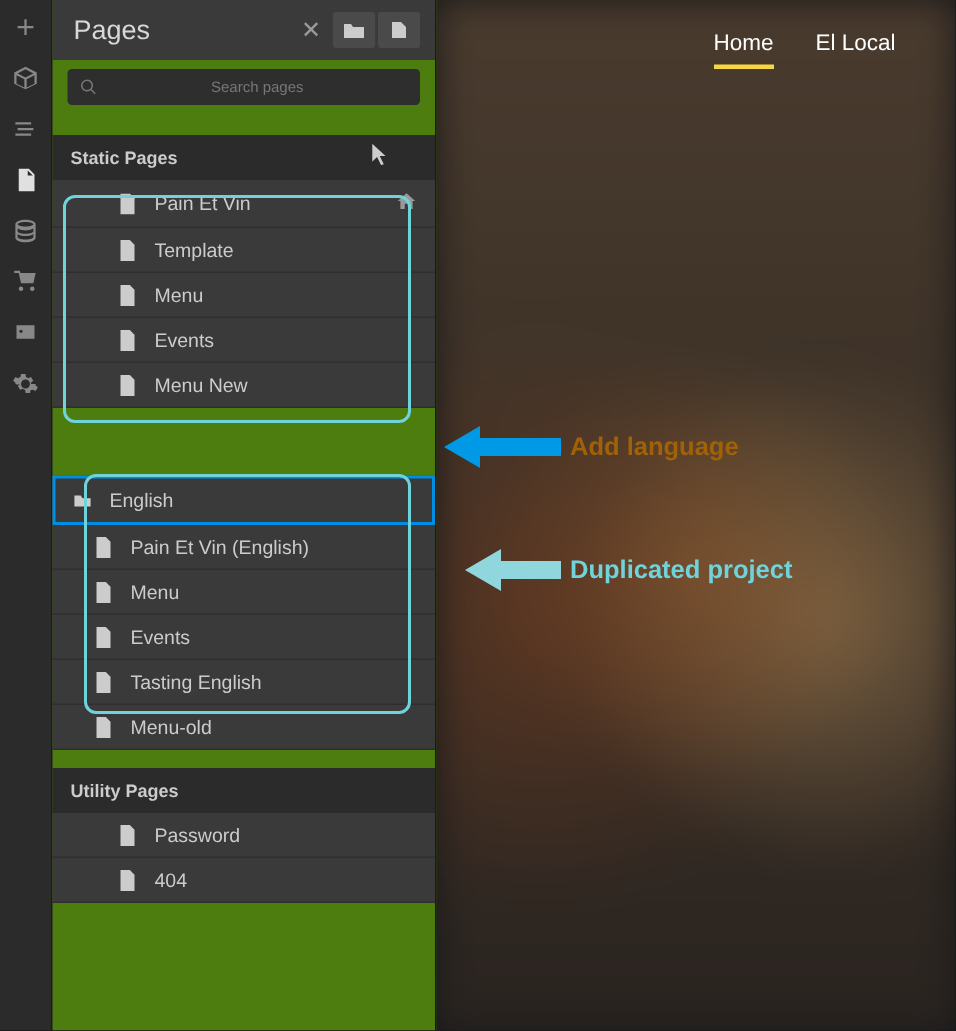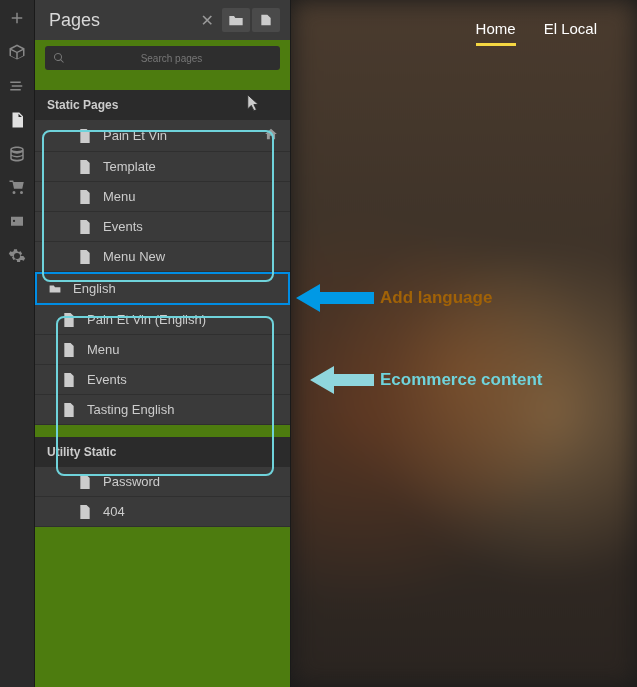--- a/index.html
+++ b/index.html
@@ -34,21 +34,21 @@
   
   .page-list { display: flex; flex-direction: column; }
   .page-item { display: flex; align-items: center; padding: 7px 12px; background: #3a3a3a; border-bottom: 1px solid #2f2f2f; cursor: pointer; color: #ccc; font-size: 13px; }
   .page-item .icon { width: 14px; height: 14px; margin-right: 10px; display: flex; align-items: center; }
   .page-item .icon svg { width: 12px; height: 14px; fill: #ccc; }
   .page-item.indent { padding-left: 44px; }
   .page-item.nested { padding-left: 28px; align-items: center; }
   .page-item .home-ind { margin-left: auto; }
   .page-item .home-ind svg { width: 14px; height: 14px; fill: #999; }
   
-  .folder-row { border: 2px solid #008de4; }
+  .folder-row { border: 2px solid #008de4; margin-top: 45px; }
   
   .box-outline { position: absolute; border: 2px solid #6fd3db; border-radius: 8px; pointer-events: none; z-index: 5; }
   .box1 { left: 42px; top: 130px; width: 232px; height: 152px; }
   .box2 { left: 56px; top: 316px; width: 218px; height: 160px; }
   
   .ecom-box { margin: 10px; background: #2e2e2e; border-radius: 3px; padding: 16px 12px; text-align: center; }
   .ecom-title { color: #bbb; font-size: 13px; font-weight: 700; margin-bottom: 6px; }
   .ecom-txt { color: #888; font-size: 11px; line-height: 1.4; }
   .ecom-link { color: #6aa8ff; }
   
@@ -231,23 +231,31 @@
         <span>Events</span>
       </div>
       <div class="page-item nested">
         <span class="icon">
             <svg viewBox="0 0 14 18">
               <path d="M1 0h8l4 4v14H1z"></path>
             </svg>
           </span>
         <span>Tasting English</span>
       </div>
-    </div>
-
-    <div class="section-header">Utility Static</div>
+      <div class="page-item nested">
+        <span class="icon">
+            <svg viewBox="0 0 14 18">
+              <path d="M1 0h8l4 4v14H1z"></path>
+            </svg>
+          </span>
+        <span>Menu-old</span>
+      </div>
+    </div>
+
+    <div class="section-header">Utility Pages</div>
     <div class="page-list">
       <div class="page-item indent">
         <span class="icon">
             <svg viewBox="0 0 14 18">
               <path d="M1 0h8l4 4v14H1z"></path>
             </svg>
           </span>
         <span>Password</span>
       </div>
       <div class="page-item indent">
@@ -279,13 +287,13 @@
       <polygon points="0,14 24,0 24,8 78,8 78,20 24,20 24,28" fill="#0099e5"></polygon>
     </svg>
 </div>
 <div class="anno-label lbl1">Add language</div>
 
 <div class="arrow" style="left:310px; top:366px;">
   <svg width="64" height="28">
       <polygon points="0,14 24,0 24,8 64,8 64,20 24,20 24,28" fill="#8fd6dd"></polygon>
     </svg>
 </div>
-<div class="anno-label lbl2">Ecommerce content</div>
+<div class="anno-label lbl2">Duplicated project</div>
 
 </body></html>

